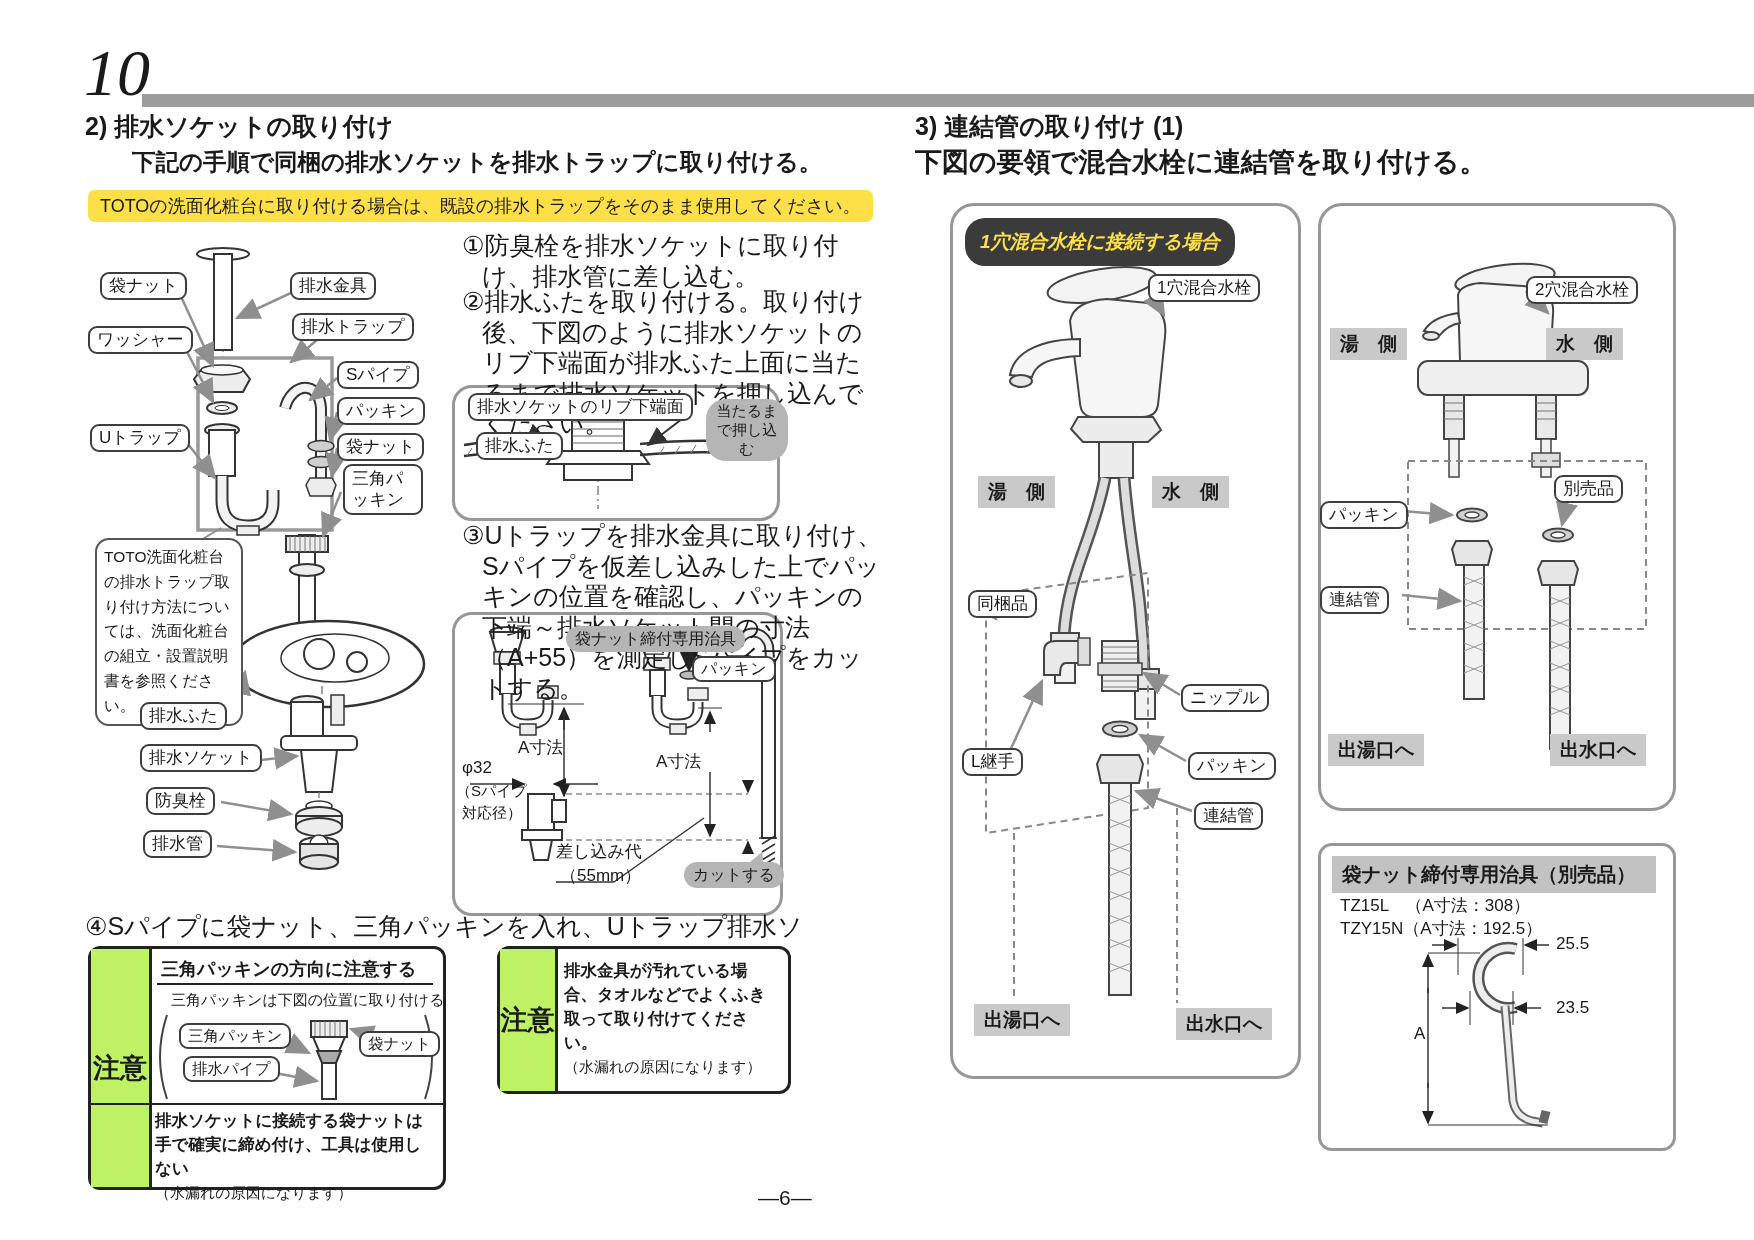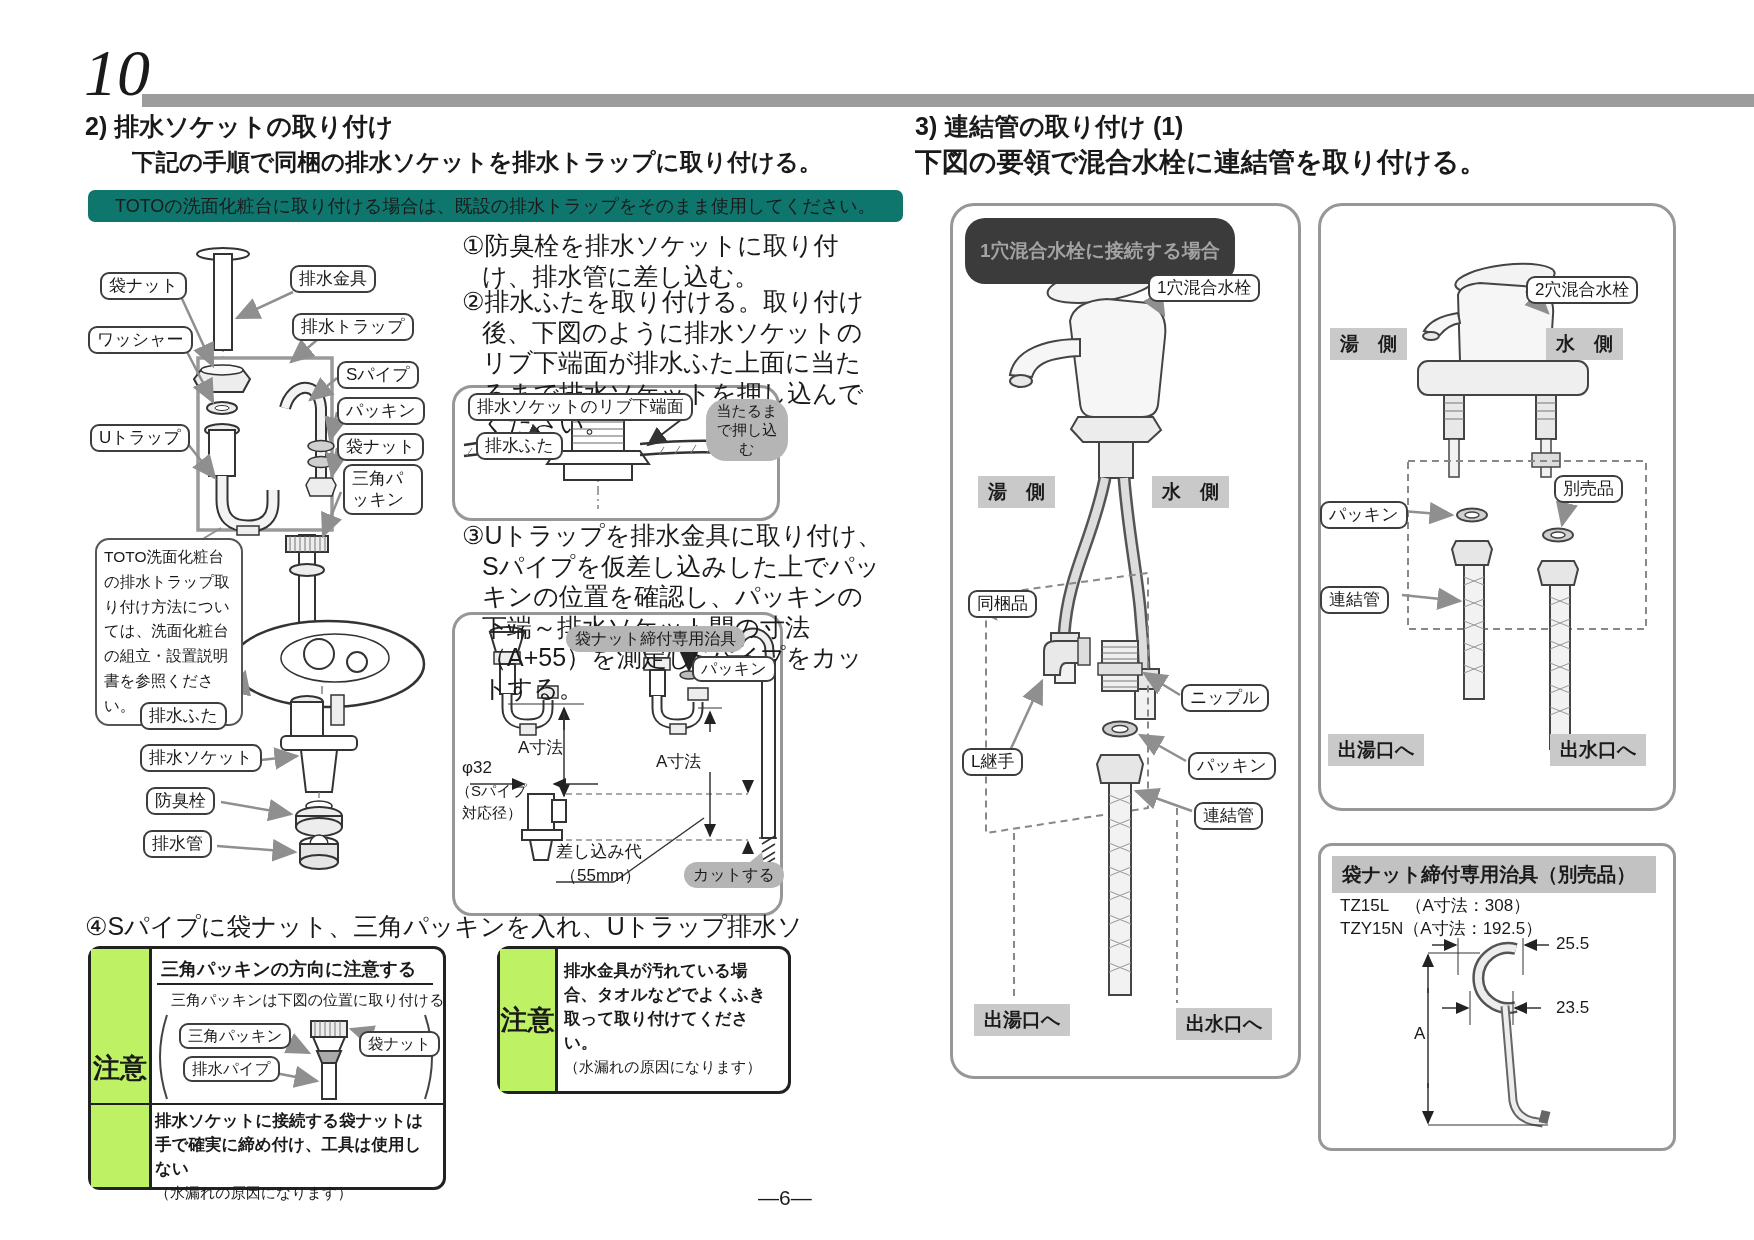--- a/index.html
+++ b/index.html
@@ -5,35 +5,35 @@
   html,body{margin:0;padding:0;background:#e8e8e8;}
   .page{position:relative;width:1754px;height:1240px;background:#fff;overflow:hidden;
         font-family:"Liberation Sans","DejaVu Sans",sans-serif;color:#1a1a1a;}
   .abs{position:absolute;}
   .hnum{font-family:"Liberation Serif","DejaVu Serif",serif;font-style:italic;font-size:66px;line-height:1;}
   .htitle{font-style:italic;font-weight:bold;font-size:40px;letter-spacing:5px;line-height:1;}
   .hbar{background:#9c9c9c;height:13px;}
   .h1{font-weight:bold;font-size:25px;white-space:nowrap;}
   .h2{font-weight:bold;font-size:23.5px;white-space:nowrap;}
   .h2r{font-weight:bold;font-size:27px;white-space:nowrap;}
-  .notebar{background:#0f766e;border-radius:7px;font-size:18px;line-height:32px;padding:0 27px;white-space:nowrap;}
+  .notebar{background:#fde047;border-radius:7px;font-size:18px;line-height:32px;padding:0 12px;white-space:nowrap;}
   .lbl{border:2px solid #3d3d3d;border-radius:9px;background:#fff;font-size:17px;line-height:1.15;
        padding:2px 7px;white-space:nowrap;z-index:3;}
   .lblwrap{white-space:normal;line-height:1.25;}
   .vnote{border:2px solid #555;border-radius:14px;background:#fff;font-size:15.5px;line-height:1.6;
          padding:5px 7px;width:130px;z-index:3;}
   .bub{background:#b5b5b5;border-radius:20px;font-size:16px;line-height:1.25;padding:3px 9px;
        white-space:nowrap;z-index:3;}
   .bubwrap{white-space:normal;text-align:center;}
   .step{font-size:25px;line-height:1.22;padding-left:20px;text-indent:-20px;z-index:2;}
   .figbox{border:3px solid #979797;border-radius:20px;background:#fff;z-index:1;}
   .dimtxt{font-size:17px;white-space:nowrap;z-index:3;}
   .panel{border:3px solid #979797;border-radius:24px;background:#fff;}
-  .phead{background:#3b3b3b;color:#a3a3a3;font-weight:bold;font-size:19px;border-radius:20px;
-         padding:20px 15px;white-space:nowrap;z-index:3;}
+  .phead{background:#3b3b3b;color:#fde047;font-weight:bold;font-size:19px;border-radius:20px;
+         padding:11px 15px;white-space:nowrap;z-index:3;font-style:italic;}
   .gtag{background:#c9c9c9;font-weight:bold;font-size:19px;padding:3px 10px;white-space:nowrap;
         text-align:center;z-index:3;}
   .caution{border:3px solid #222;border-radius:12px;background:#fff;z-index:2;}
   .cside{position:absolute;left:0;top:0;bottom:0;width:58px;background:#bef264;border-right:3px solid #222;
          display:flex;align-items:center;justify-content:center;font-size:27px;font-weight:bold;}
   .ctitle{font-weight:bold;font-size:18px;white-space:nowrap;}
   .csub{font-size:15px;white-space:nowrap;}
   .cbold{font-weight:bold;font-size:16.5px;line-height:1.45;}
   .cparen{font-weight:normal;font-size:15px;}
   .theader{background:#c2c2c2;font-weight:bold;font-size:19.5px;padding:5px 10px;white-space:nowrap;
@@ -125,21 +125,21 @@
     <line x1="252" y1="208" x2="247" y2="236" stroke="#8f8f8f" stroke-width="2.5" marker-end="url(#ag)"></line>
     <line x1="256" y1="252" x2="238" y2="296" stroke="#8f8f8f" stroke-width="2.5" marker-end="url(#ag)"></line>
     <line x1="116" y1="300" x2="136" y2="288" stroke="#8f8f8f" stroke-width="2"></line>
     <line x1="150" y1="476" x2="160" y2="432" stroke="#8f8f8f" stroke-width="2.5" marker-end="url(#ag)"></line>
     <line x1="176" y1="520" x2="212" y2="516" stroke="#8f8f8f" stroke-width="2.5" marker-end="url(#ag)"></line>
     <line x1="136" y1="562" x2="206" y2="574" stroke="#8f8f8f" stroke-width="2.5" marker-end="url(#ag)"></line>
     <line x1="132" y1="606" x2="210" y2="612" stroke="#8f8f8f" stroke-width="2.5" marker-end="url(#ag)"></line>
   </svg>
 
   <div class="abs lbl" style="left:100px;top:272px;">袋ナット</div>
-  <div class="abs lbl" style="left:290px;top:265px;text-align:right;">排水金具</div>
+  <div class="abs lbl" style="left:290px;top:272px;text-align:right;">排水金具</div>
   <div class="abs lbl" style="left:88px;top:326px;">ワッシャー</div>
   <div class="abs lbl" style="left:292px;top:313px;">排水トラップ</div>
   <div class="abs lbl" style="left:337px;top:361px;">Sパイプ</div>
   <div class="abs lbl" style="left:337px;top:397px;">パッキン</div>
   <div class="abs lbl" style="left:90px;top:424px;">Uトラップ</div>
   <div class="abs lbl" style="left:337px;top:433px;">袋ナット</div>
   <div class="abs lbl lblwrap" style="left:343px;top:464px;width:62px;">三角パッキン</div>
   <div class="abs vnote" style="left:95px;top:538px;">TOTO洗面化粧台の排水トラップ取り付け方法については、洗面化粧台の組立・設置説明書を参照ください。</div>
   <div class="abs lbl" style="left:140px;top:702px;">排水ふた</div>
   <div class="abs lbl" style="left:140px;top:744px;">排水ソケット</div>

